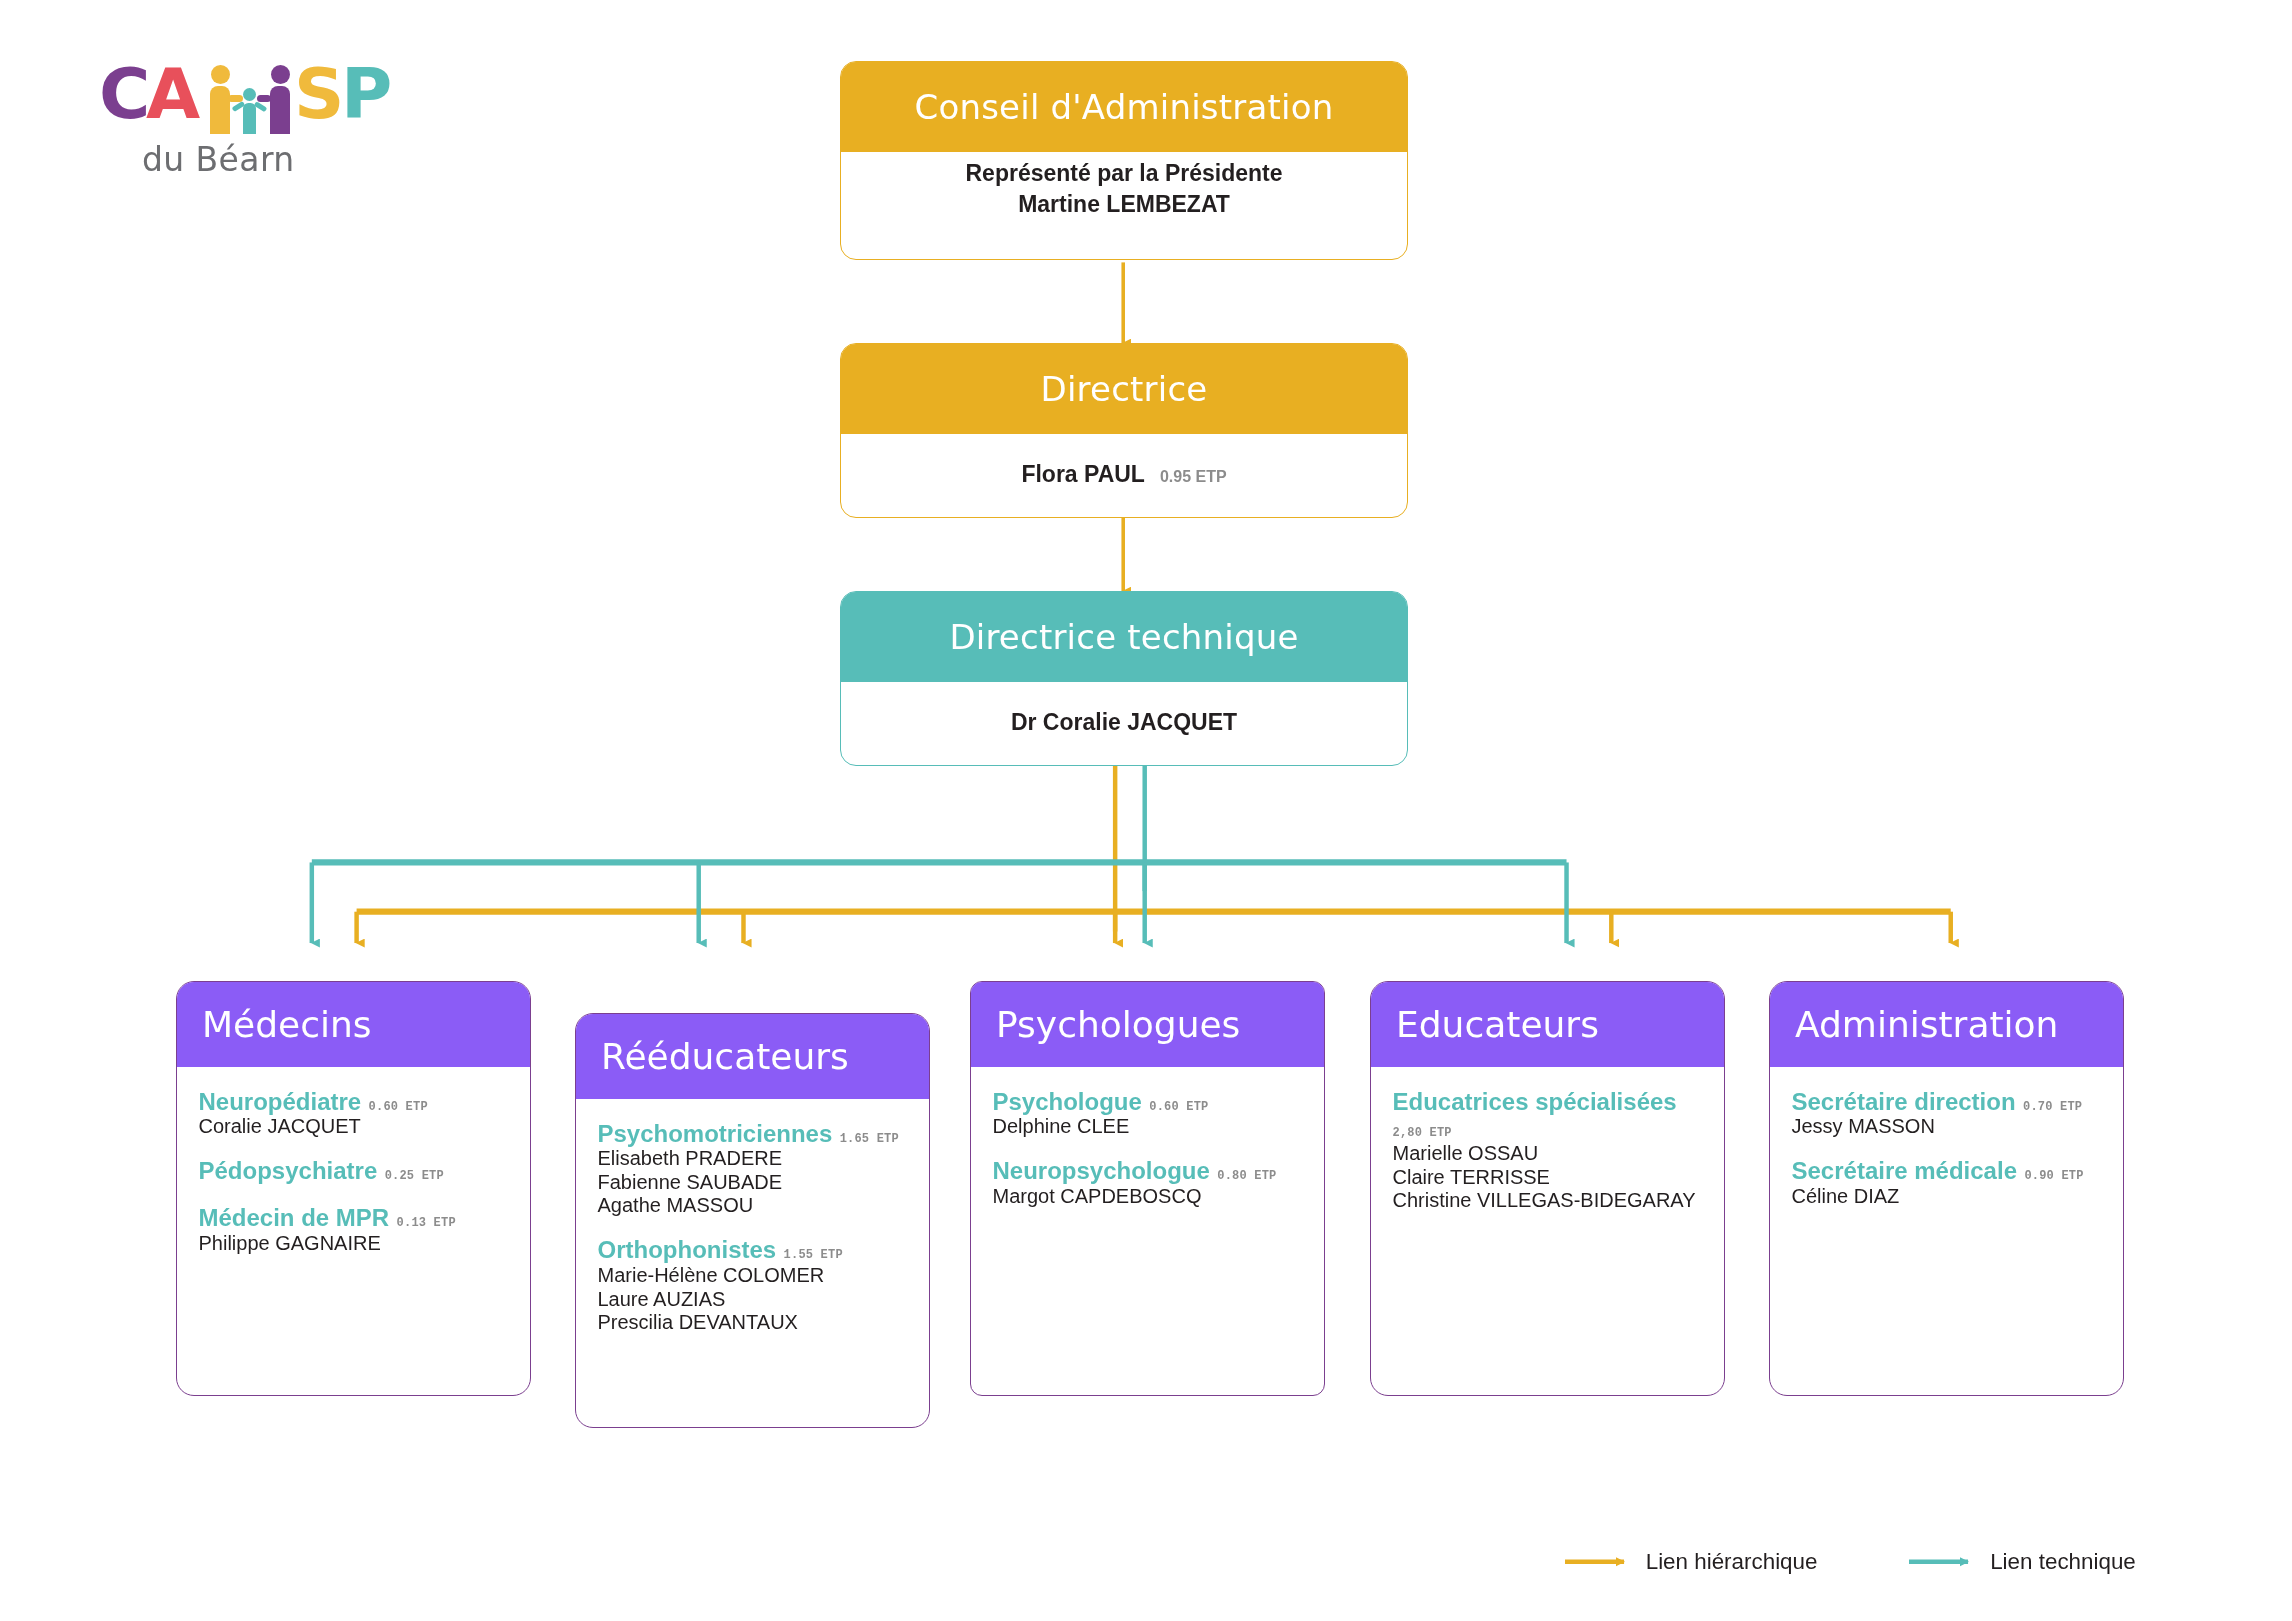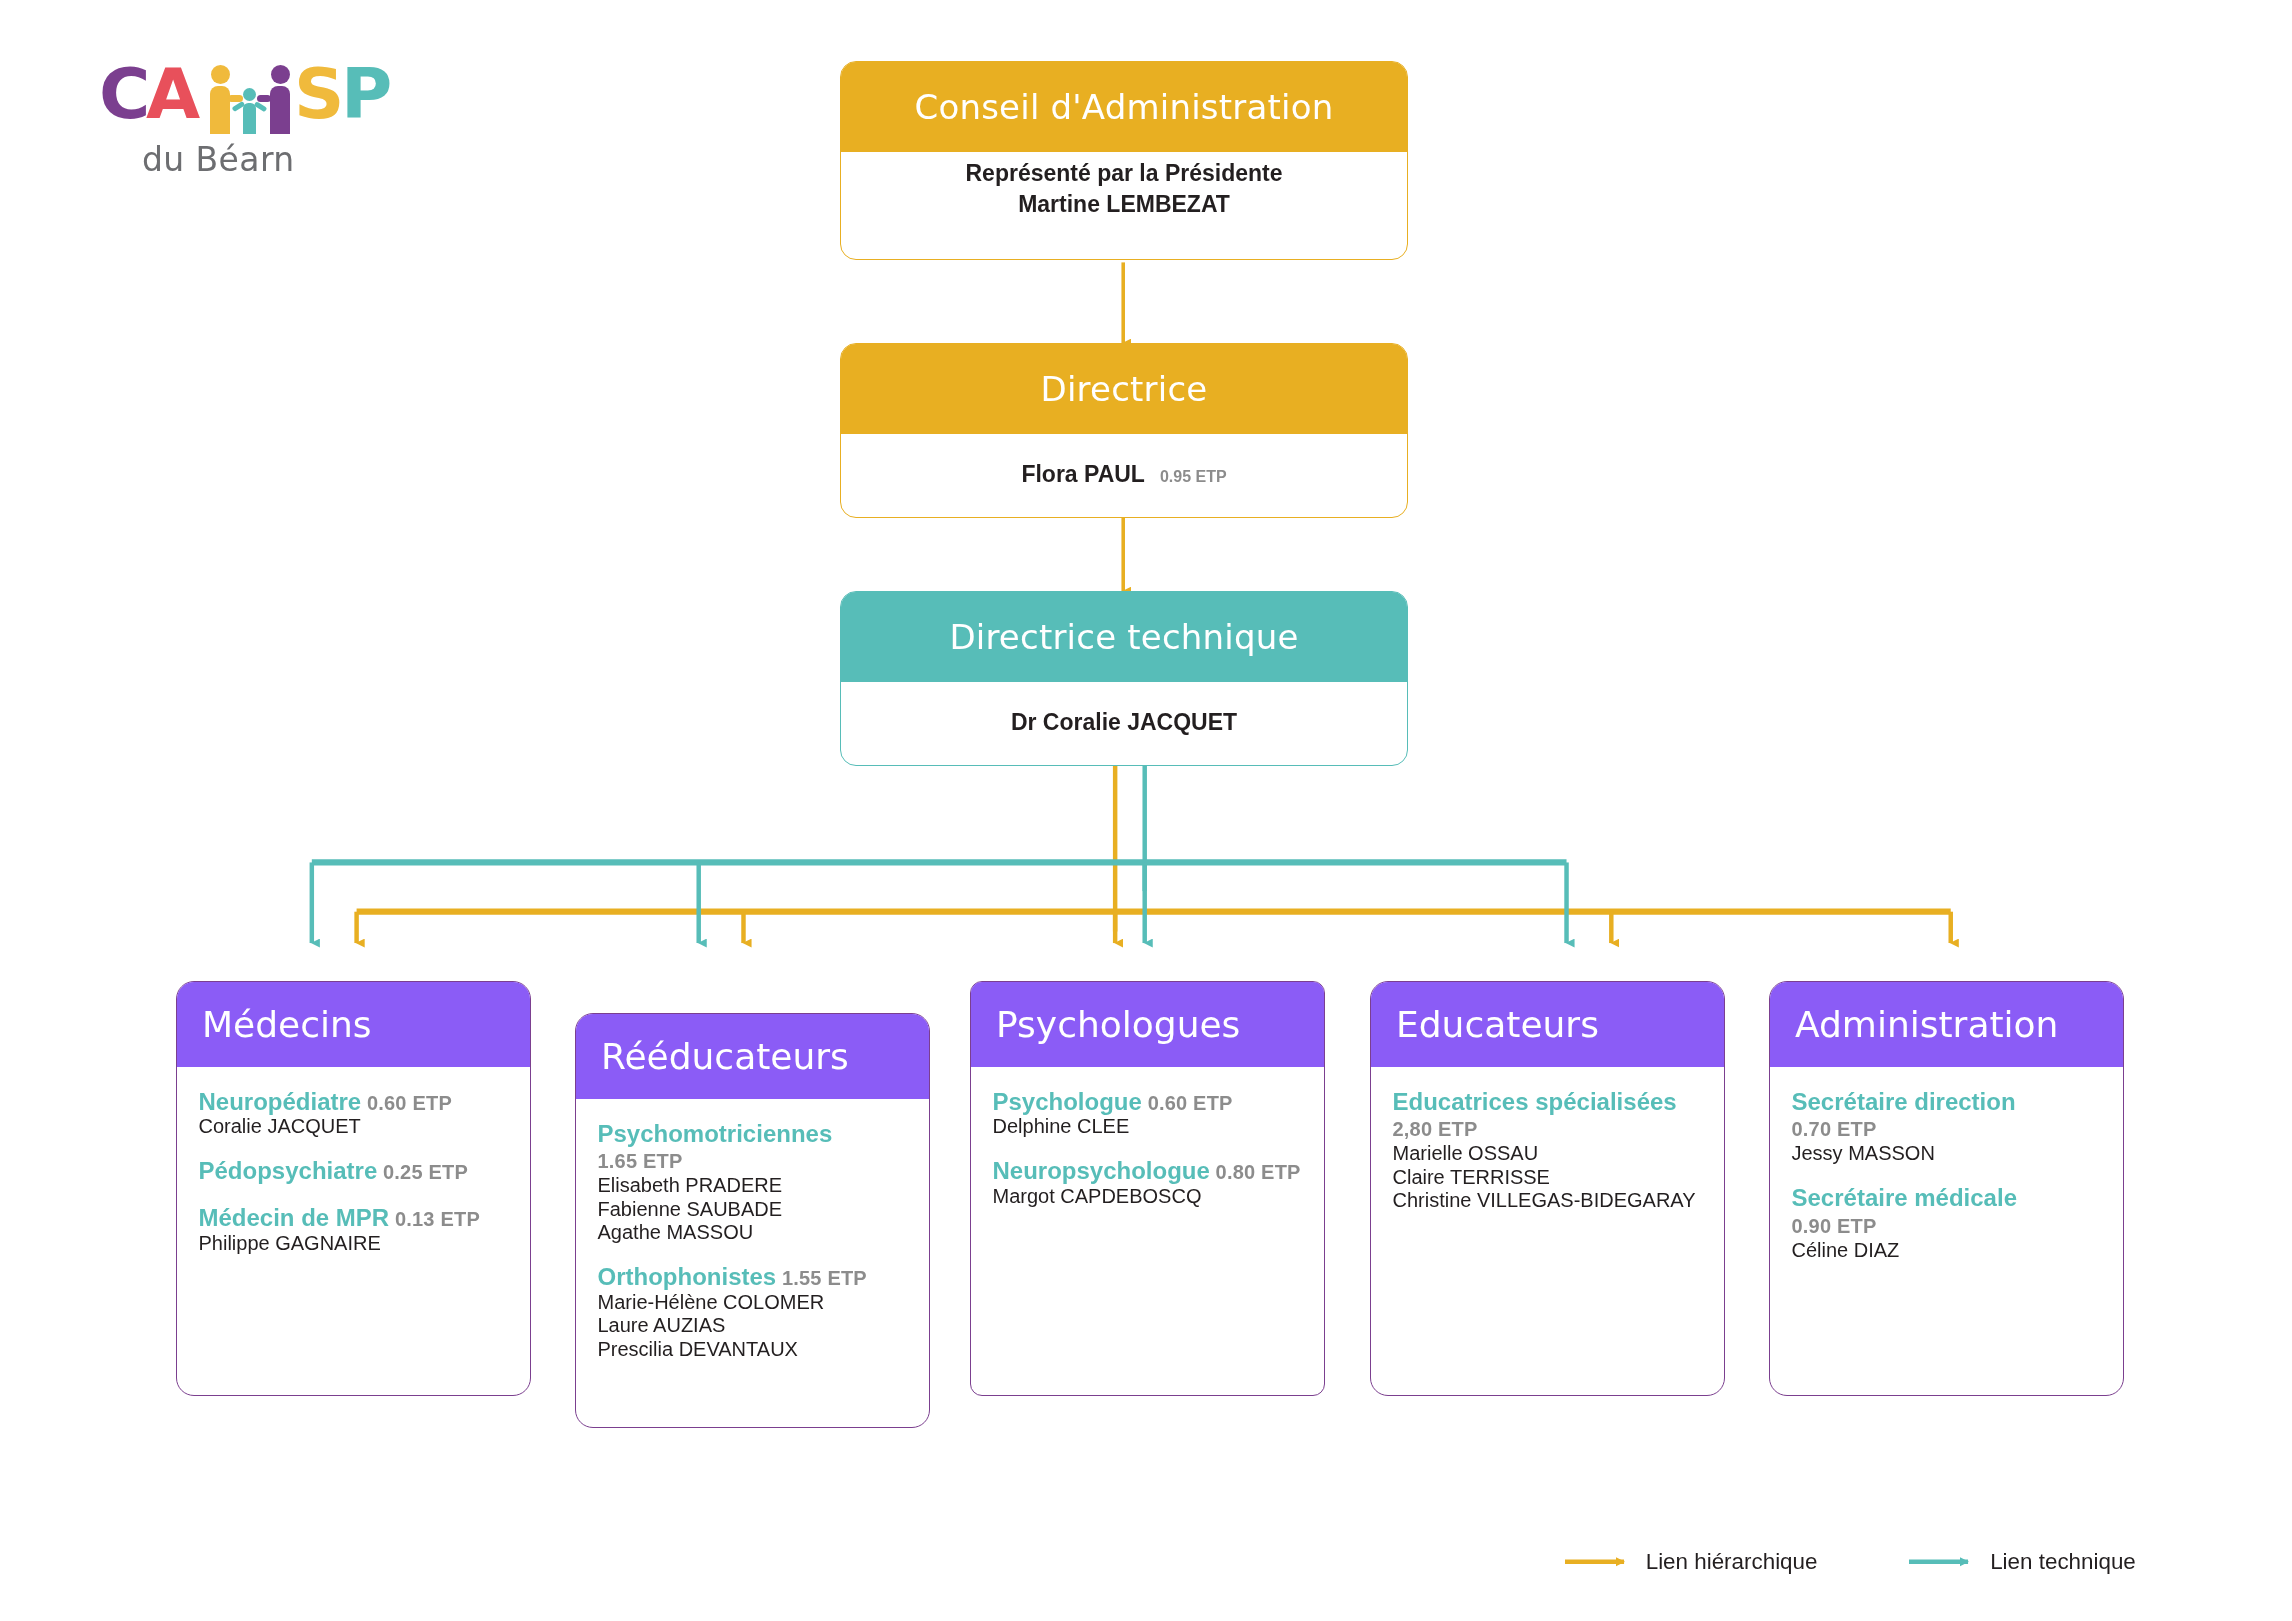--- a/index.html
+++ b/index.html
@@ -83,24 +83,25 @@
   .col .col-bdy { padding: 21.5px 19.7px 0 21.5px; }
   .grp { margin-bottom: 19.7px; }
   .grp .role {
     color: #57BDB8;
     font-size: 24px;
     font-weight: bold;
     line-height: 1.12;
   }
   .grp .role .etp {
     color: #8c8c8c;
-    font-size: 20px;
+    font-size: 12px;
     font-weight: bold;
     letter-spacing: 0.2px;
     white-space: nowrap;
+    font-family: Liberation Mono, monospace;
   }
   .grp .person {
     color: #231f20;
     font-size: 20px;
     font-weight: normal;
     line-height: 1.17;
   }
 
   
   #legend { position: absolute; left: 1563px; top: 1549px; display: flex; gap: 90px; align-items: center; }

